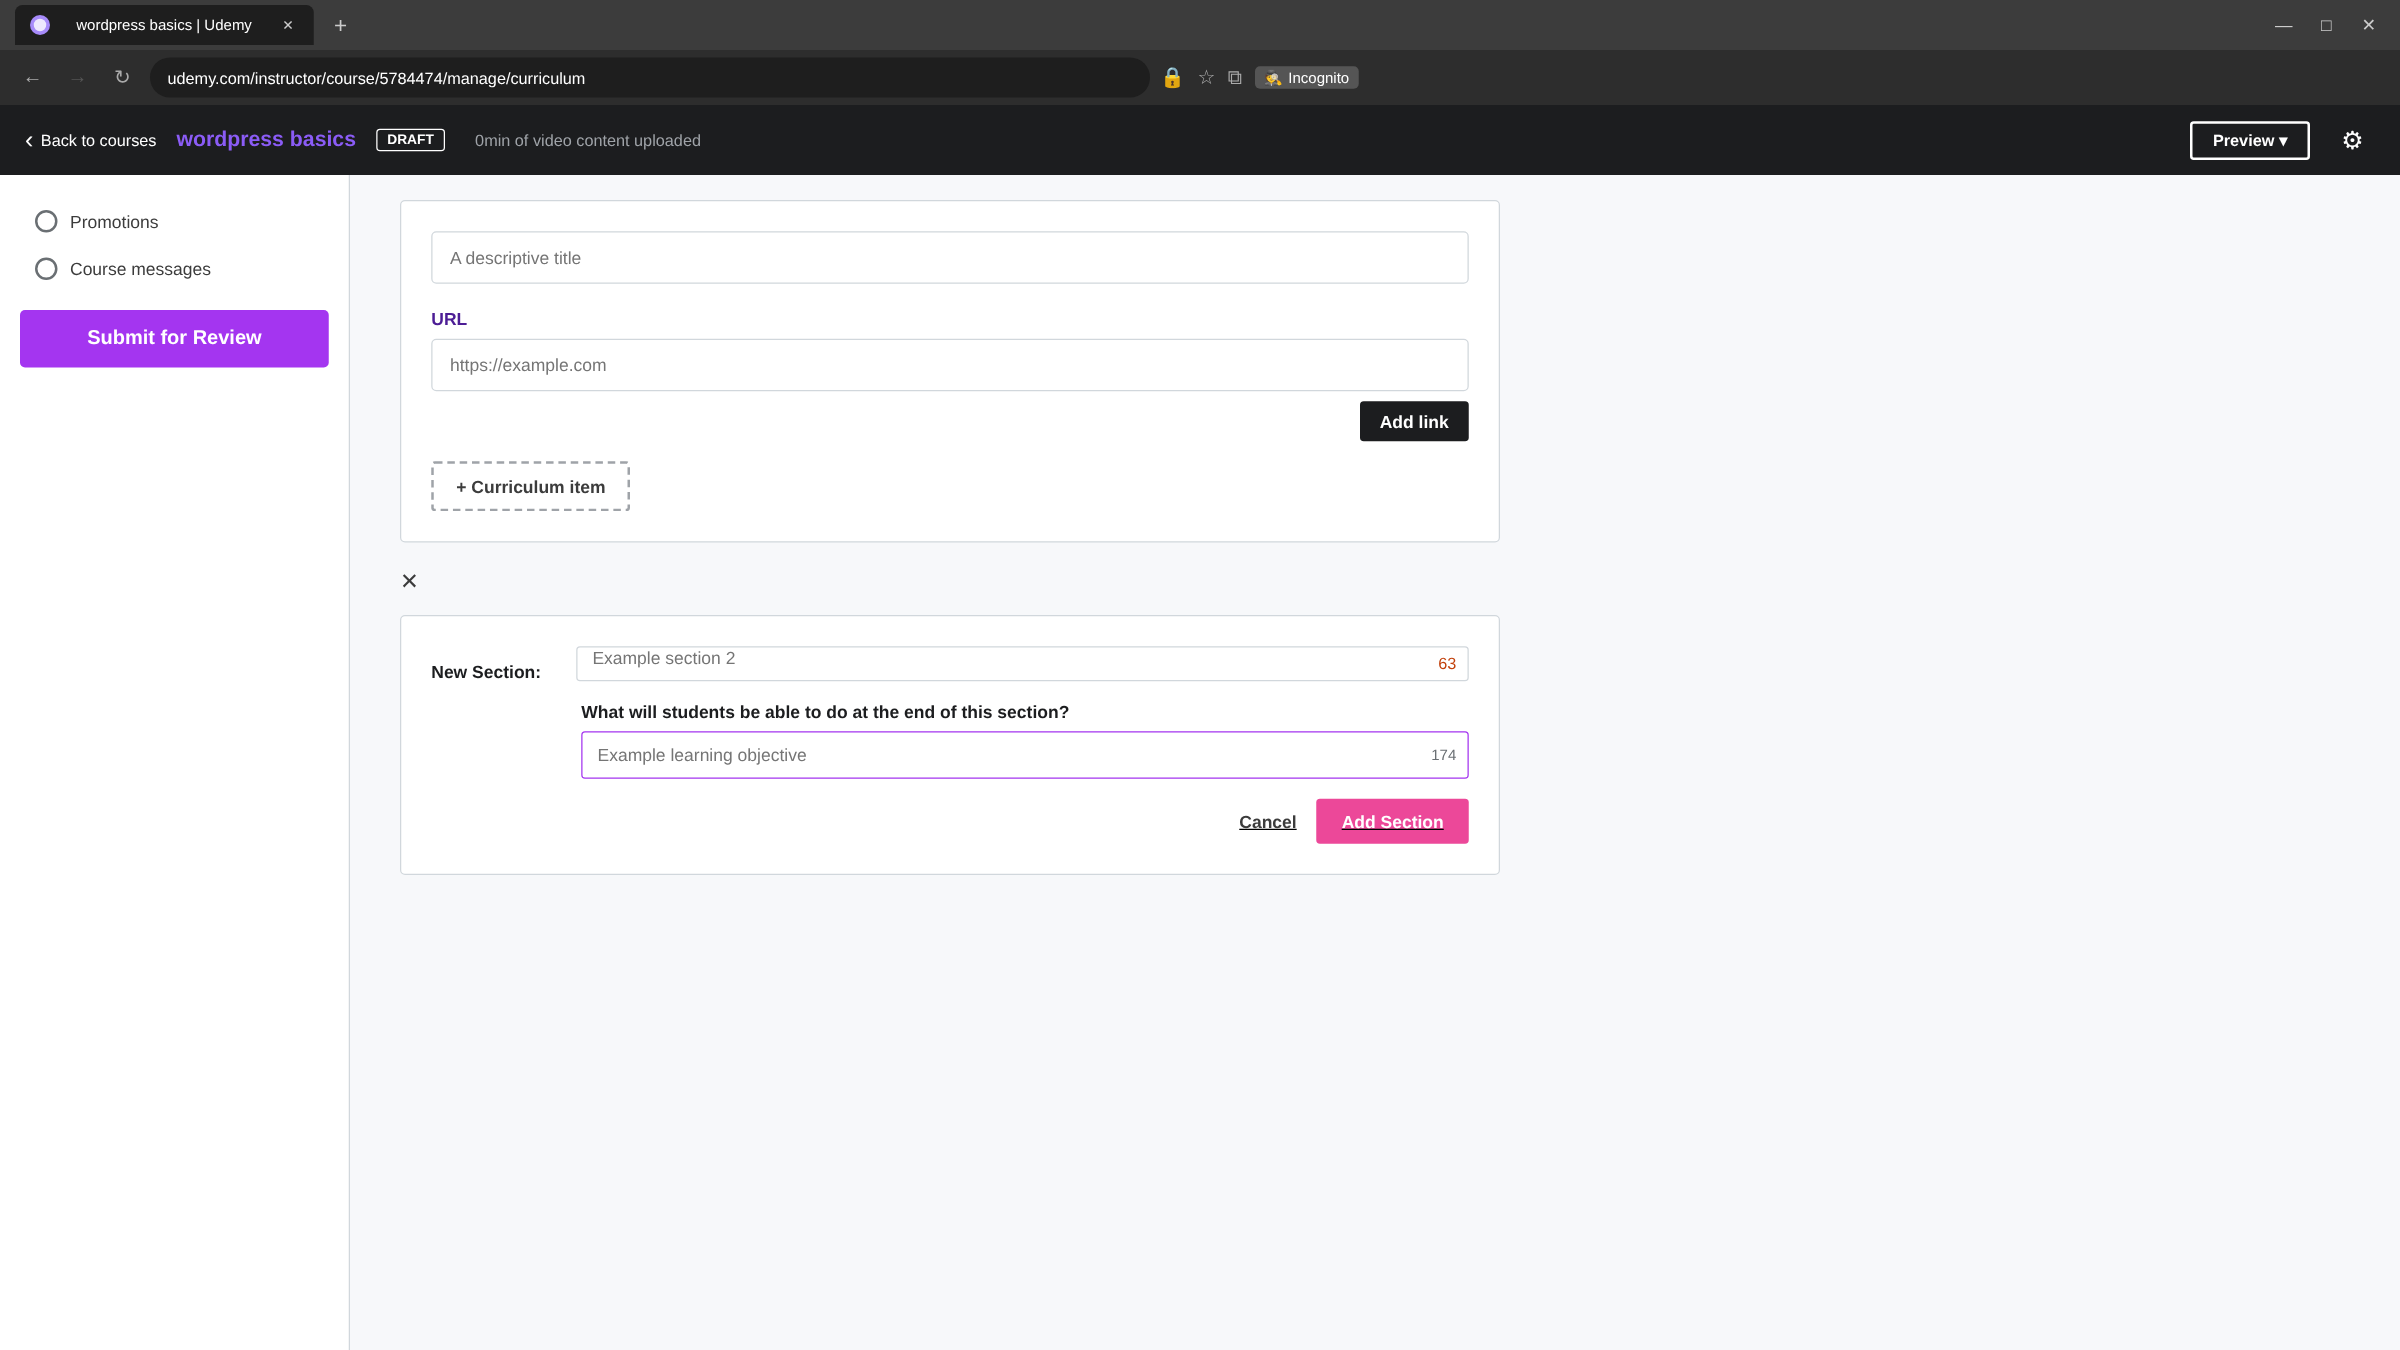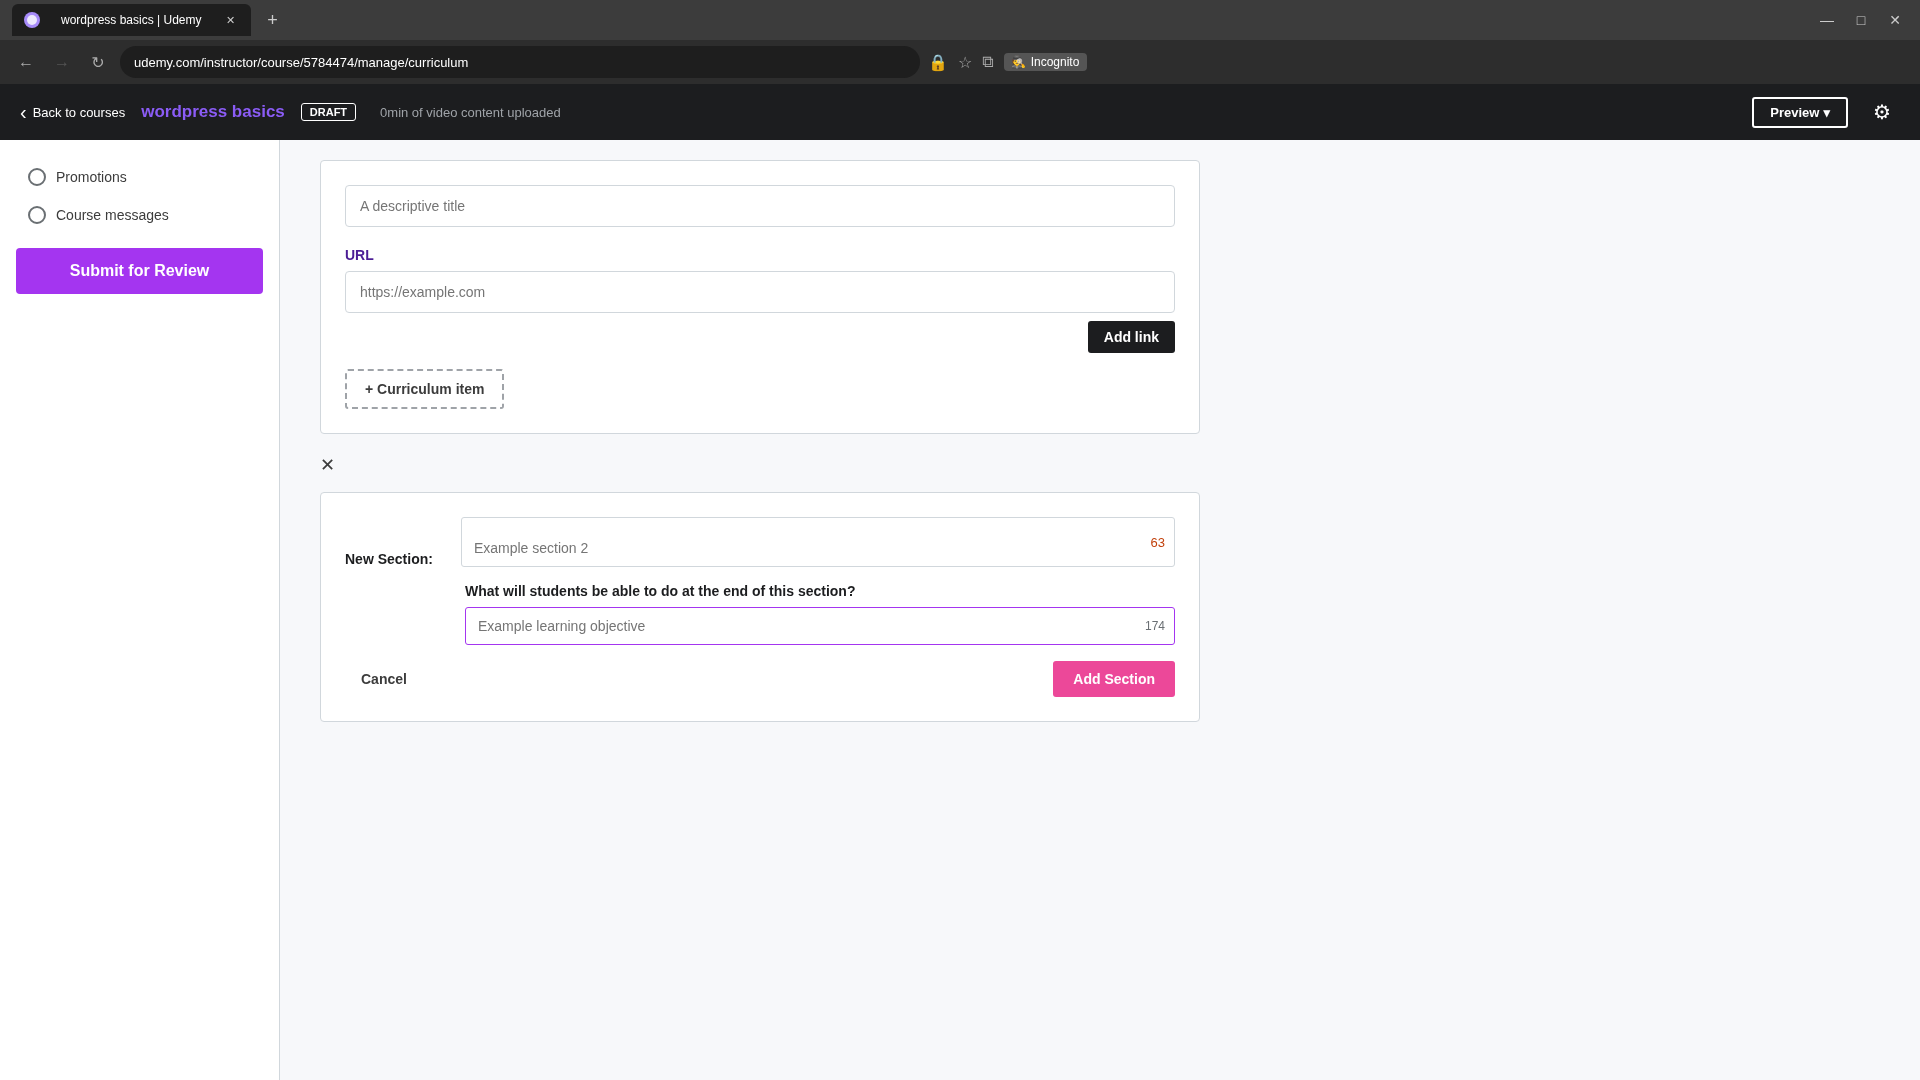--- a/index.html
+++ b/index.html
@@ -323,21 +323,21 @@
       white-space: nowrap;
     }
     .section-input-wrap {
       position: relative;
       flex: 1;
     }
     .section-input {
       width: 100%;
       border: 1px solid #d1d7dc;
       border-radius: 3px;
-      padding: 22px 40px 10px 12px;
+      padding: 0 40px 10px 12px;
       font-size: 14px;
       color: #6a6f73;
       background: #fff;
       outline: none;
     }
     .char-count {
       position: absolute;
       right: 10px;
       top: 50%;
       transform: translateY(-50%);
@@ -371,23 +371,23 @@
       position: absolute;
       right: 10px;
       top: 50%;
       transform: translateY(-50%);
       font-size: 12px;
       color: #6a6f73;
     }
 
     .section-actions {
       display: flex;
-      justify-content: space-between;
-      gap: 12px;
+      justify-content: flex-end;
       margin-top: 16px;
+      text-decoration: underline;
     }
     .cancel-btn {
       background: transparent;
       border: none;
       color: #3c3c3c;
       font-size: 14px;
       font-weight: 600;
       cursor: pointer;
       padding: 8px 16px;
     }

